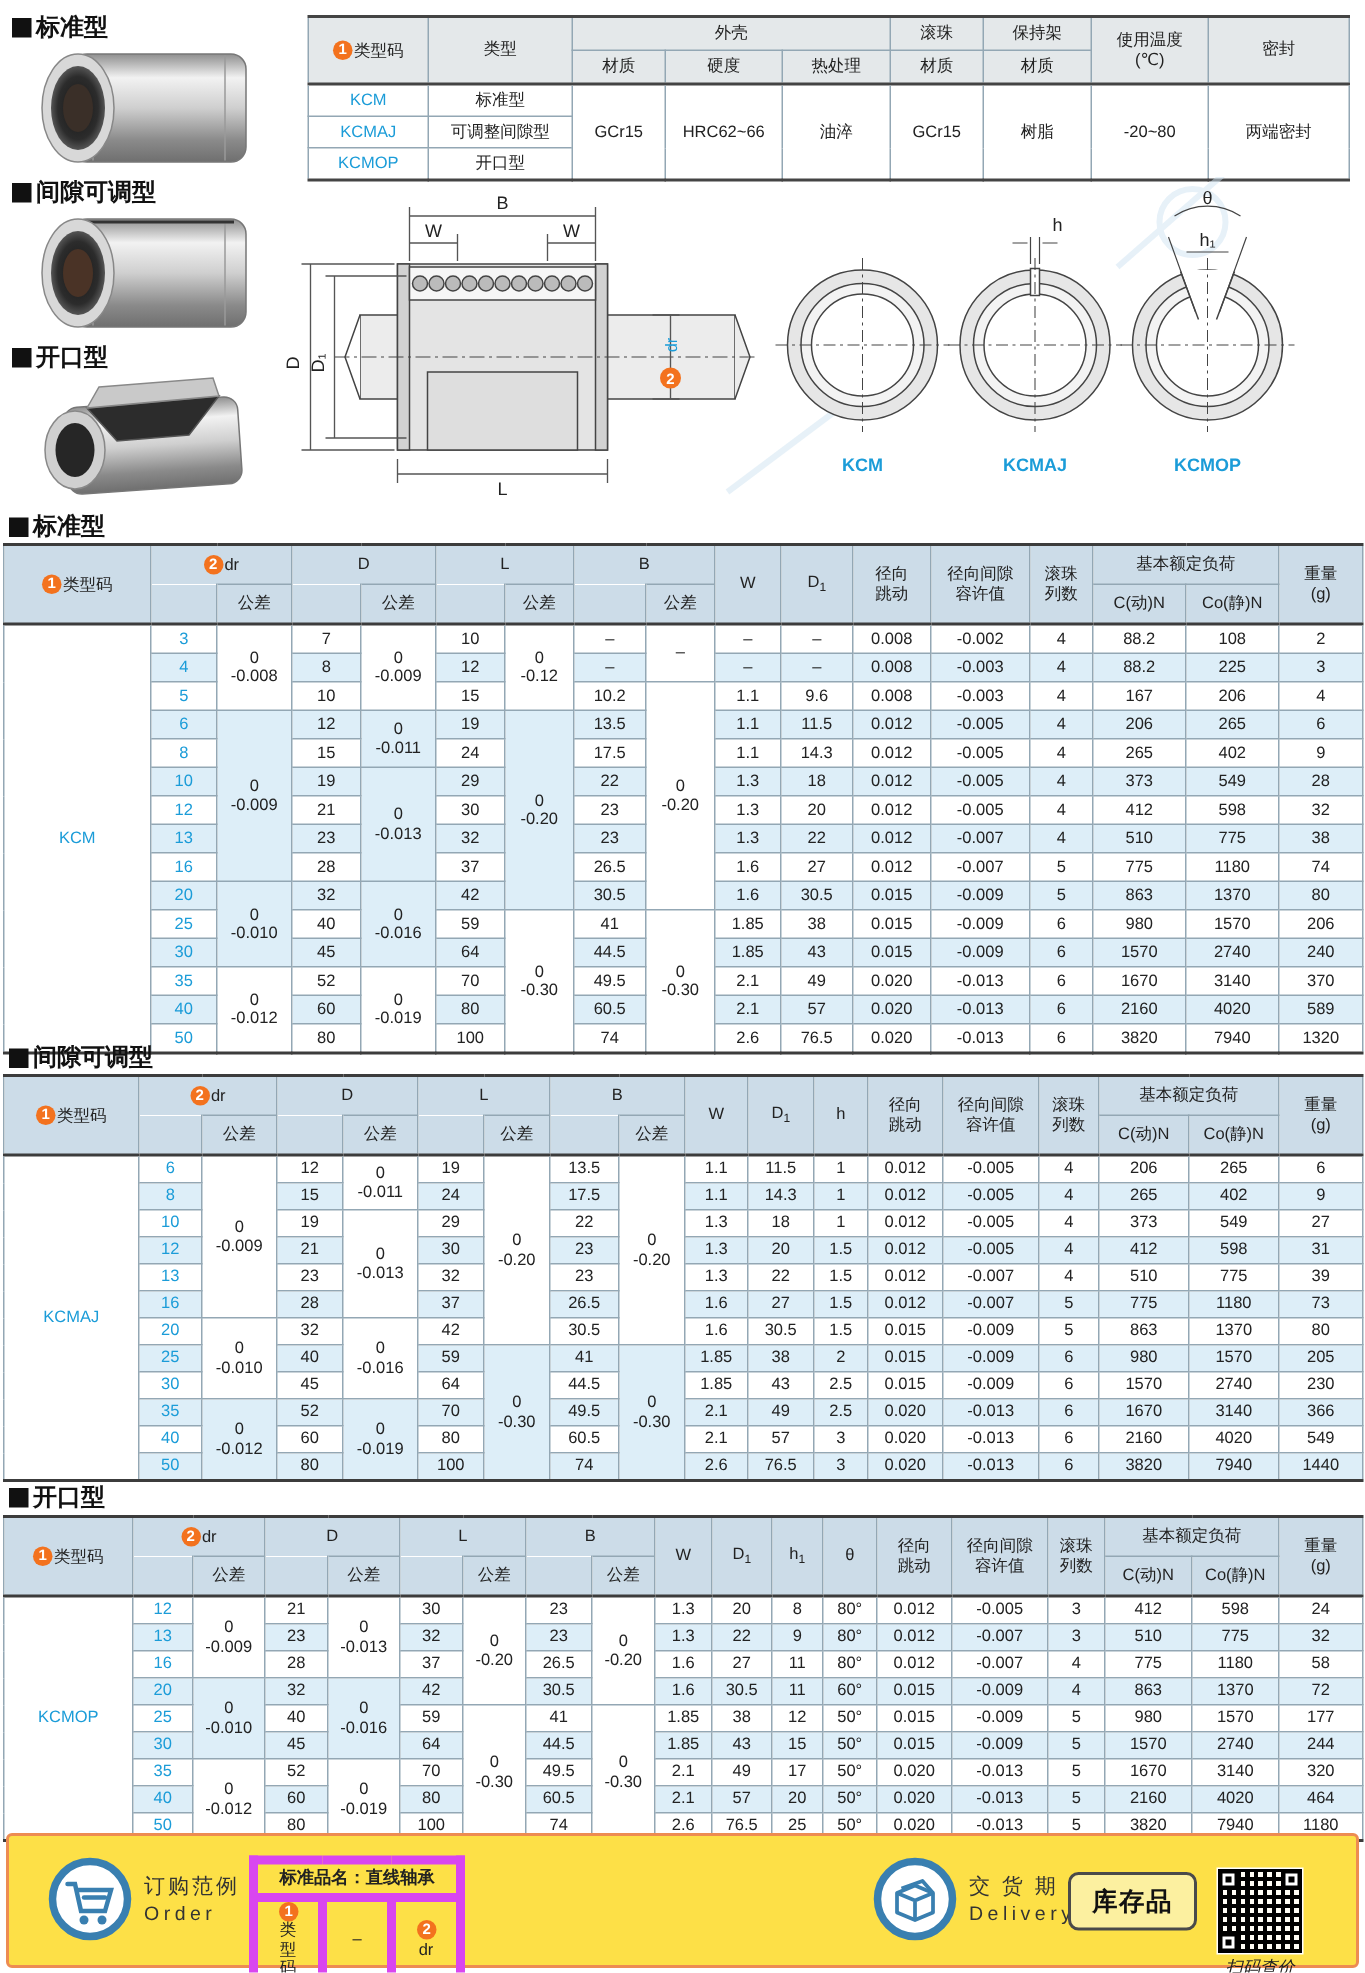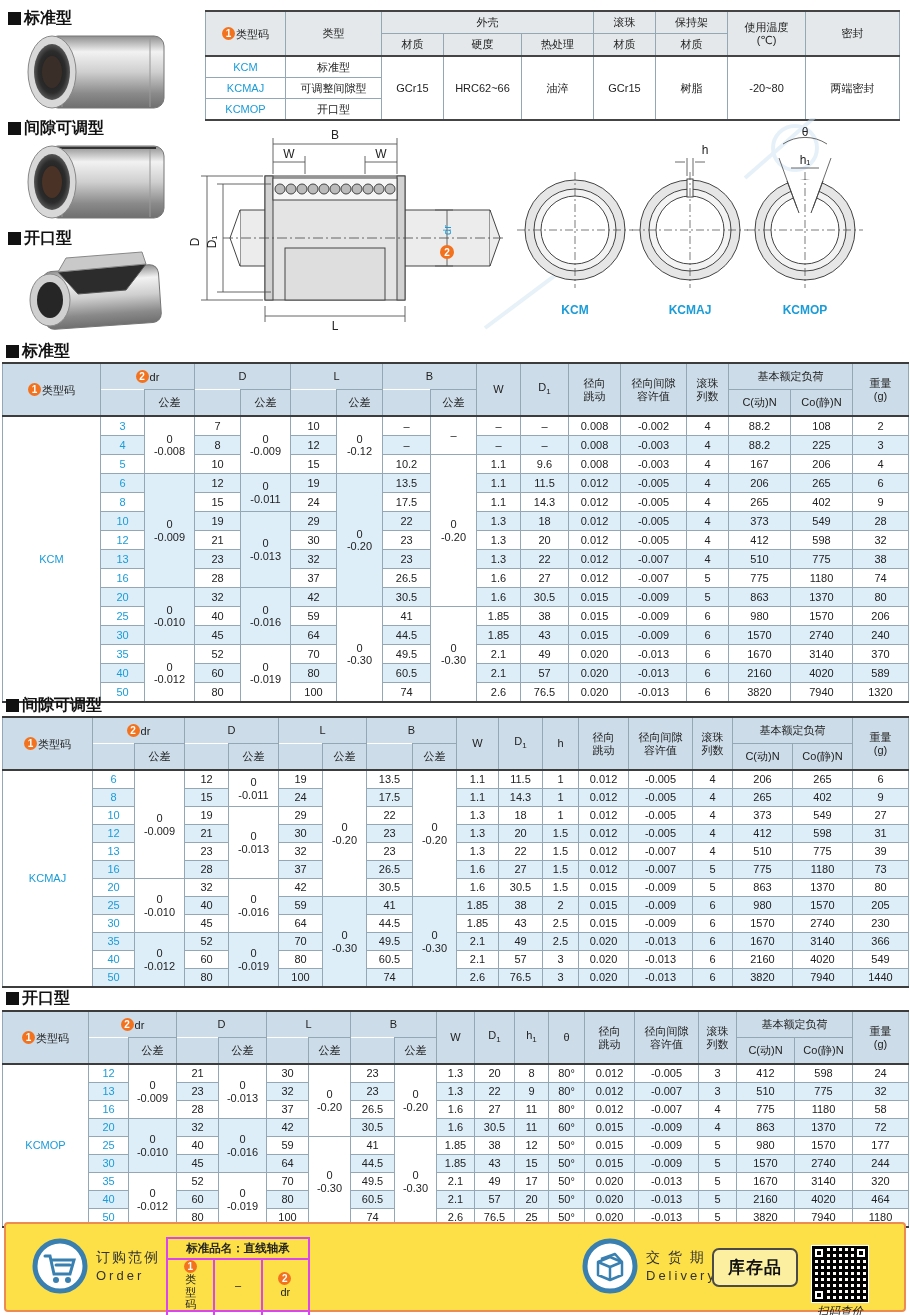--- a/index.html
+++ b/index.html
@@ -35,21 +35,21 @@
   .main tbody td.sz,.main tbody td.code{color:#1b9cd8;}
   .main tbody tr:first-child td{border-top:2px solid #3c3c3c;}
   
   .type-label{font-size:16px;font-weight:bold;}
   
   .footer{left:4px;top:1222px;width:898px;height:86px;border:2px solid #ed8c52;
           border-radius:4px;background:#fde047;}
   .cn-lines{display:flex;flex-direction:column;justify-content:center;font-size:14px;
             color:#333;letter-spacing:2px;line-height:1.35;}
   .cn-lines .en{font-size:13px;letter-spacing:3px;color:#333;}
-  .ord td{border:2px solid #d946ef;height:19px;padding:0 14px;}
+  .ord td{border:6px solid #d946ef;height:19px;padding:0 14px;}
   .ord .oh{font-weight:bold;font-size:11.5px;}
   .ord .ov{color:#1b9cd8;}
   .stock{background:#fcf0a0;border:2px solid #4a4a4a;border-radius:7px;color:#111;
          font-size:17px;font-weight:bold;padding:6px 14px;letter-spacing:1px;}
   .qr{width:56px;height:56px;position:relative;background:
       repeating-linear-gradient(0deg,#000 0 3px,transparent 3px 6px),
       repeating-linear-gradient(90deg,#000 0 3px,rgba(255,255,255,.95) 3px 6px);
       outline:1px solid #fff;}
   .qr .f{position:absolute;width:14px;height:14px;border:3px solid #000;background:#fff;box-sizing:border-box;}
   .qr .f::after{content:"";position:absolute;left:2px;top:2px;right:2px;bottom:2px;background:#000;}

